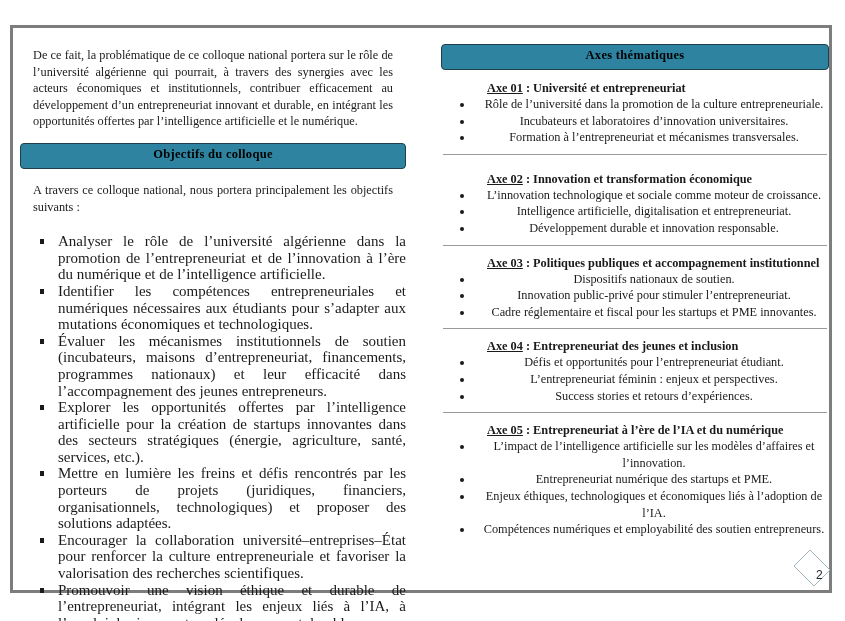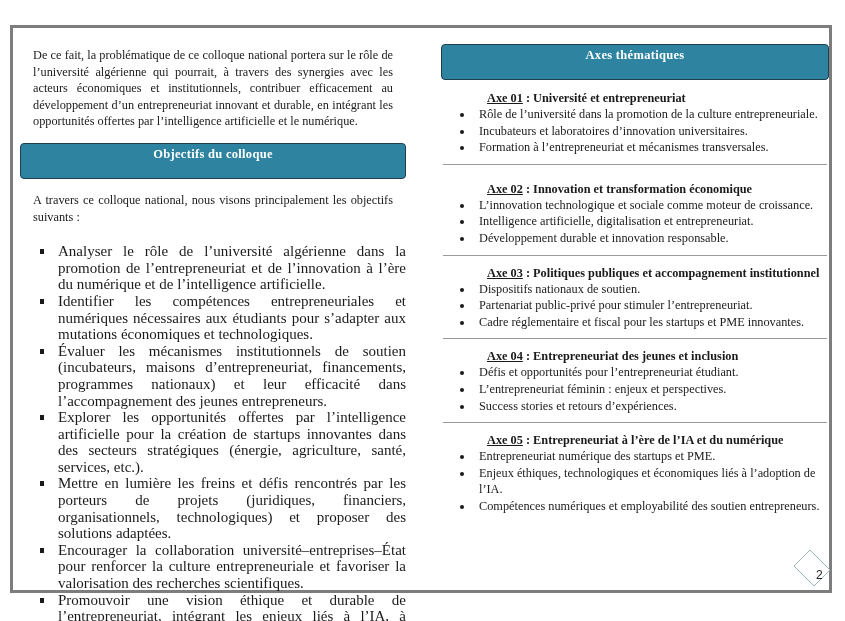--- a/index.html
+++ b/index.html
@@ -3,47 +3,47 @@
 <meta charset="utf-8">
 <style>
   html, body { margin:0; padding:0; background:#ffffff; }
   body { width:845px; height:621px; position:relative; overflow:hidden;
          font-family:"Liberation Serif", serif; color:#1a1a1a; }
   .page { position:absolute; left:10px; top:25px; width:822px; height:568px;
           border:3px solid #7d7d7d; background:#fff; box-sizing:border-box; }
   .col-left { position:absolute; left:20px; top:34px; width:386px; }
   .col-right { position:absolute; left:441px; top:44px; width:388px; }
   p { margin:13px; font-size:12.3px; line-height:16.6px; text-align:justify; }
-  .banner { height:36px; border:1.5px solid #1f3f4c; border-radius:4px;
-            background:#2e84a0; color:#ffffff; font-weight:bold; font-size:12.5px;
+  .banner { height:26px; border:1.5px solid #1f3f4c; border-radius:4px;
+            background:#2e84a0; color:#000000; font-weight:bold; font-size:12.5px;
             text-align:center; line-height:21px; box-sizing:border-box;
             letter-spacing:0.3px; }
   .banner.left { margin:9px 0 8px 0; }
   .obj-list { list-style:none; margin:18px 0 0 0; padding:0; }
   .obj-list li { position:relative; padding-left:38px; font-size:15px; line-height:16.6px; text-align:justify; }
   .obj-list li .sq { position:absolute; left:20px; top:6px; width:4px; height:5px; background:#1a1a1a; }
   .axe { margin:0; }
   .axe-title { font-size:12.3px; font-weight:bold; line-height:16px; margin-top:0;margin-left:46px; }
   .axe-title .num { text-decoration:underline; }
   .axe ul { list-style:none; margin:0; padding:0; }
-  .axe li { position:relative; padding-left:38px; font-size:12.3px; line-height:16.6px; }
+  .axe li { position:relative; padding-left:38px; font-size:12.3px; line-height:16.6px;text-align:center; }
   .axe li .dot { position:absolute; left:19px; top:7px; width:4px; height:4px; border-radius:50%; background:#1a1a1a; }
   .sep { height:0; border-top:1.5px solid #9a9a9a; margin:8px 2px 9px 2px; }
   .page-badge { position:absolute; left:792px; top:548px; width:40px; height:40px; }
   .page-num { position:absolute; left:816px; top:568px; font-family:"Liberation Sans", sans-serif; font-size:12px; color:#222; }
 </style>
 </head>
 <body>
 
 <div class="page"></div>
 
 <div class="col-left">
   <p>De ce fait, la problématique de ce colloque national portera sur le rôle de l’université algérienne qui pourrait, à travers des synergies avec les acteurs économiques et institutionnels, contribuer efficacement au développement d’un entrepreneuriat innovant et durable, en intégrant les opportunités offertes par l’intelligence artificielle et le numérique.</p>
   <div class="banner left">Objectifs du colloque</div>
-  <p>A travers ce colloque national, nous visons principalement les objectifs suivants :</p>
+  <p>A travers ce colloque national, nous portera principalement les objectifs suivants :</p>
   <ul class="obj-list">
     <li><span class="sq"></span><span>Analyser le rôle de l’université algérienne dans la promotion de l’entrepreneuriat et de l’innovation à l’ère du numérique et de l’intelligence artificielle.</span></li>
     <li><span class="sq"></span><span>Identifier les compétences entrepreneuriales et numériques nécessaires aux étudiants pour s’adapter aux mutations économiques et technologiques.</span></li>
     <li><span class="sq"></span><span>Évaluer les mécanismes institutionnels de soutien (incubateurs, maisons d’entrepreneuriat, financements, programmes nationaux) et leur efficacité dans l’accompagnement des jeunes entrepreneurs.</span></li>
     <li><span class="sq"></span><span>Explorer les opportunités offertes par l’intelligence artificielle pour la création de startups innovantes dans des secteurs stratégiques (énergie, agriculture, santé, services, etc.).</span></li>
     <li><span class="sq"></span><span>Mettre en lumière les freins et défis rencontrés par les porteurs de projets (juridiques, financiers, organisationnels, technologiques) et proposer des solutions adaptées.</span></li>
     <li><span class="sq"></span><span>Encourager la collaboration université–entreprises–État pour renforcer la culture entrepreneuriale et favoriser la valorisation des recherches scientifiques.</span></li>
     <li><span class="sq"></span><span>Promouvoir une vision éthique et durable de l’entrepreneuriat, intégrant les enjeux liés à l’IA, à l’emploi des jeunes et au développement durable.</span></li>
   </ul>
 </div>
@@ -69,39 +69,40 @@
       <li><span class="dot"></span><span>Intelligence artificielle, digitalisation et entrepreneuriat.</span></li>
       <li><span class="dot"></span><span>Développement durable et innovation responsable.</span></li>
     </ul>
   </div>
   <div class="sep"></div>
 
   <div class="axe">
     <div class="axe-title"><span class="num">Axe 03</span><span> : Politiques publiques et accompagnement institutionnel</span></div>
     <ul>
       <li><span class="dot"></span><span>Dispositifs nationaux de soutien.</span></li>
-      <li><span class="dot"></span><span>Partenariat public-privé pour stimuler l’entrepreneuriat.</span></li>
+      <li><span class="dot"></span><span>Innovation public-privé pour stimuler l’entrepreneuriat.</span></li>
       <li><span class="dot"></span><span>Cadre réglementaire et fiscal pour les startups et PME innovantes.</span></li>
     </ul>
   </div>
   <div class="sep"></div>
 
   <div class="axe">
     <div class="axe-title"><span class="num">Axe 04</span><span> : Entrepreneuriat des jeunes et inclusion</span></div>
     <ul>
       <li><span class="dot"></span><span>Défis et opportunités pour l’entrepreneuriat étudiant.</span></li>
       <li><span class="dot"></span><span>L’entrepreneuriat féminin : enjeux et perspectives.</span></li>
       <li><span class="dot"></span><span>Success stories et retours d’expériences.</span></li>
     </ul>
   </div>
   <div class="sep"></div>
 
   <div class="axe">
     <div class="axe-title"><span class="num">Axe 05</span><span> : Entrepreneuriat à l’ère de l’IA et du numérique</span></div>
     <ul>
+      <li><span class="dot"></span><span>L’impact de l’intelligence artificielle sur les modèles d’affaires et l’innovation.</span></li>
       <li><span class="dot"></span><span>Entrepreneuriat numérique des startups et PME.</span></li>
       <li><span class="dot"></span><span>Enjeux éthiques, technologiques et économiques liés à l’adoption de l’IA.</span></li>
       <li><span class="dot"></span><span>Compétences numériques et employabilité des soutien entrepreneurs.</span></li>
     </ul>
   </div>
 </div>
 
 <svg class="page-badge" viewBox="0 0 40 40">
   <polygon points="18,2 38,22 22,38 2,18" fill="#ffffff" stroke="#9fb4bd" stroke-width="1"></polygon>
 </svg>

